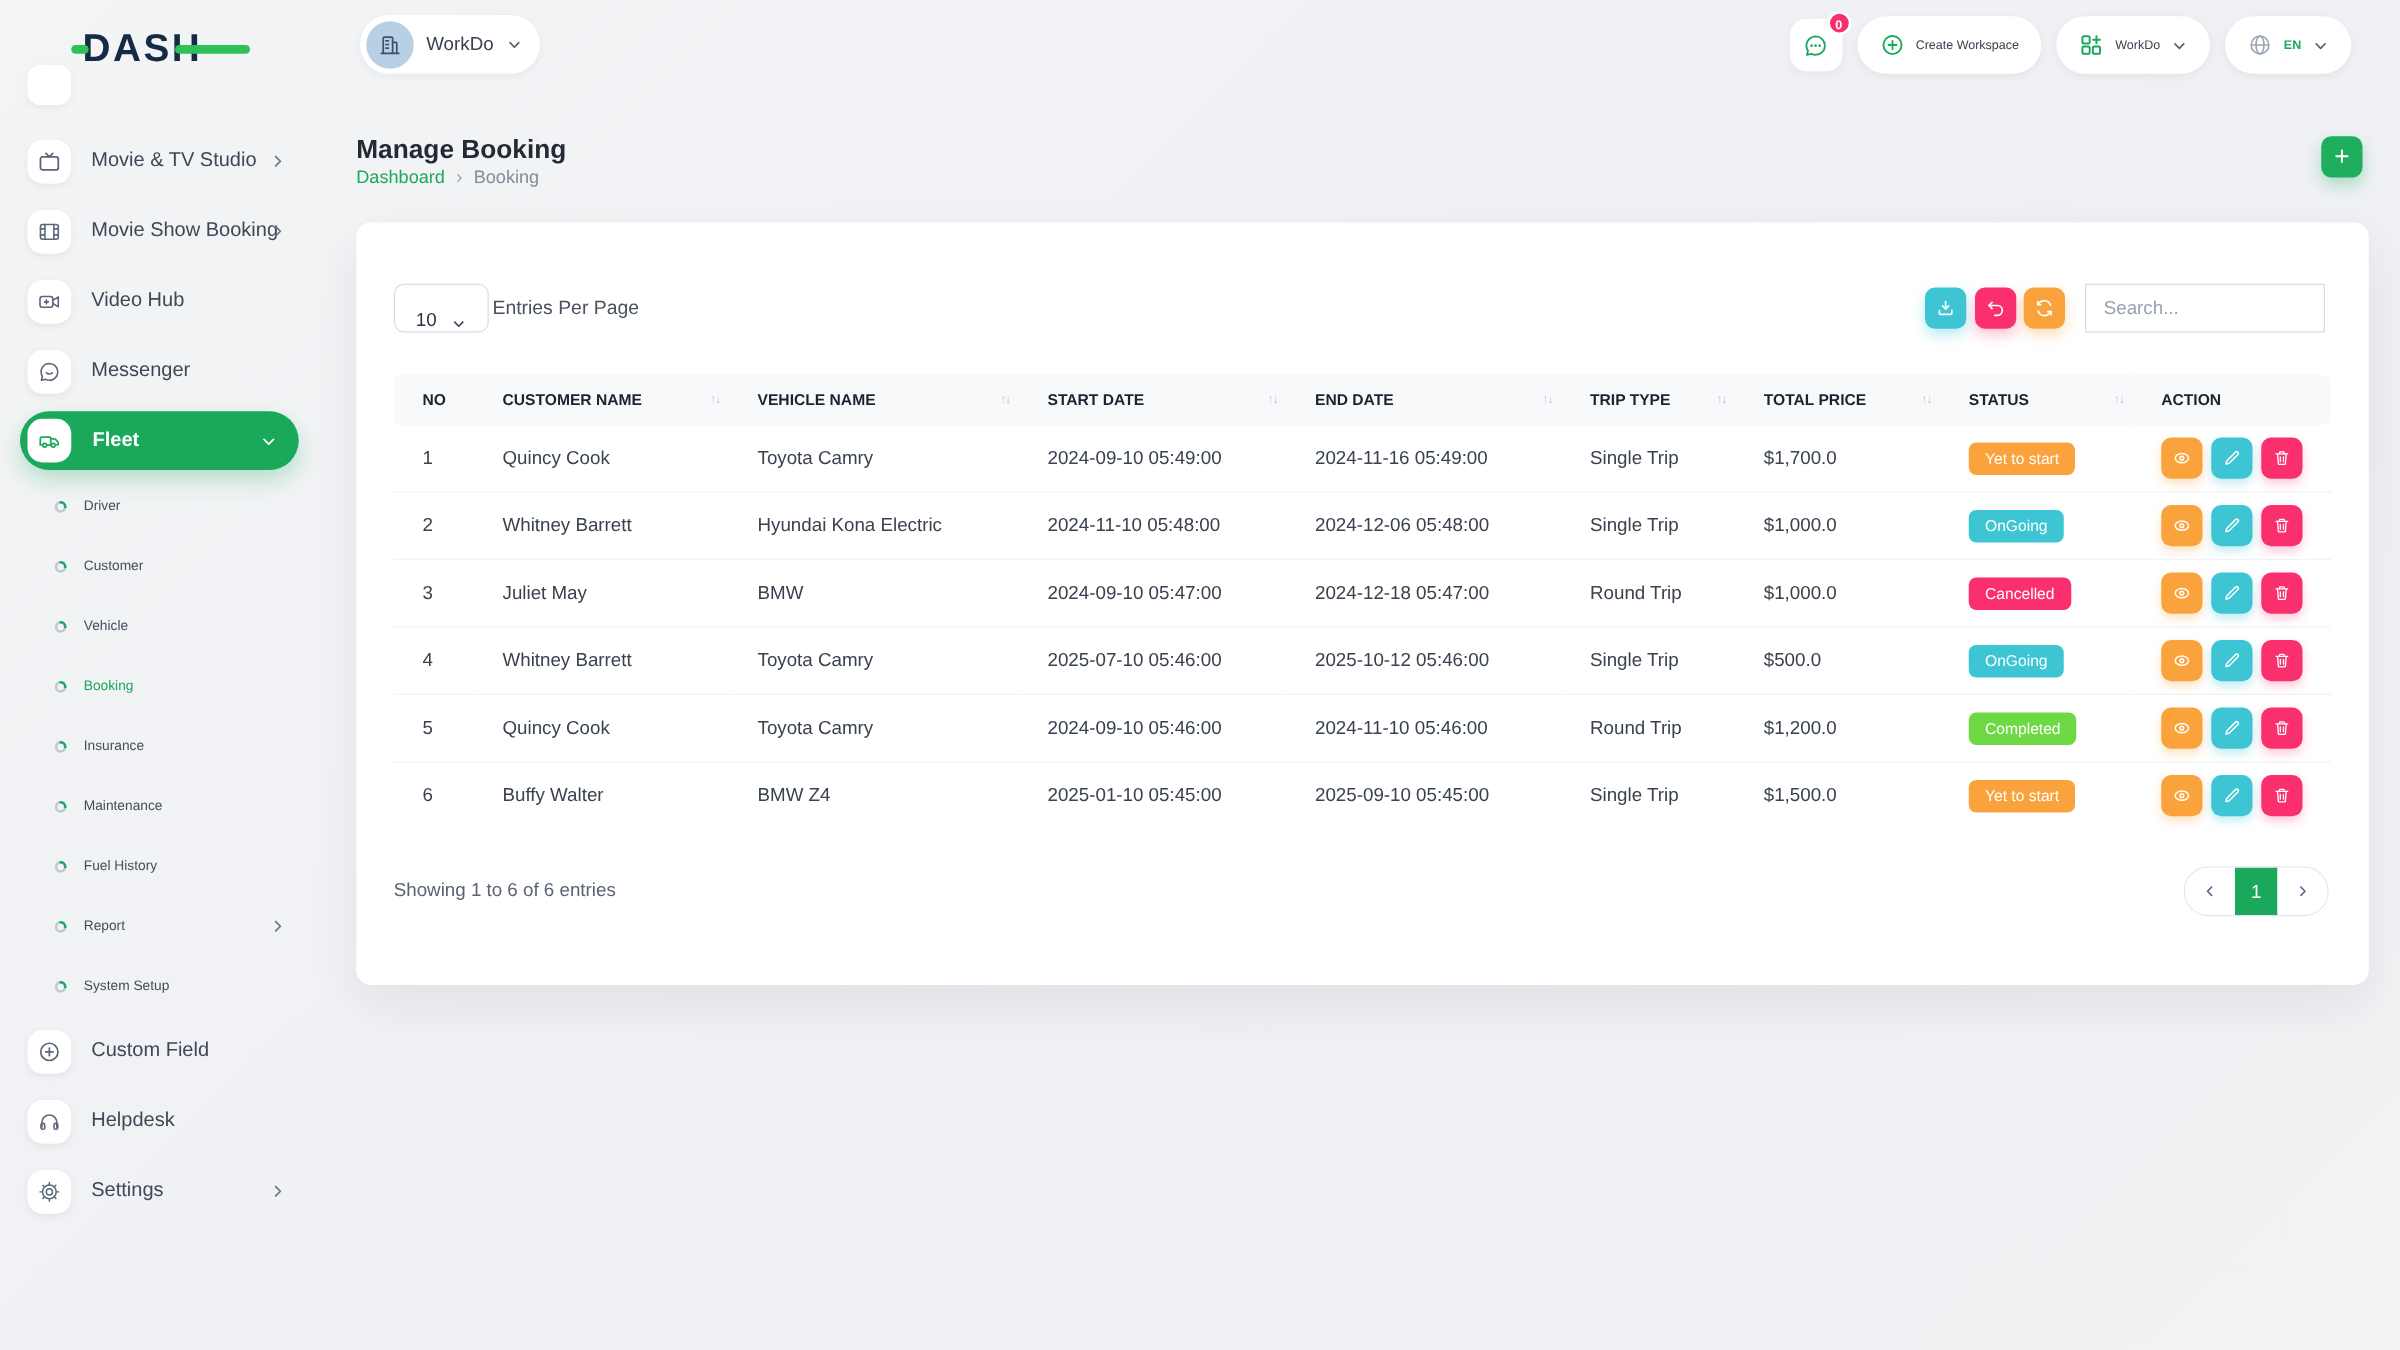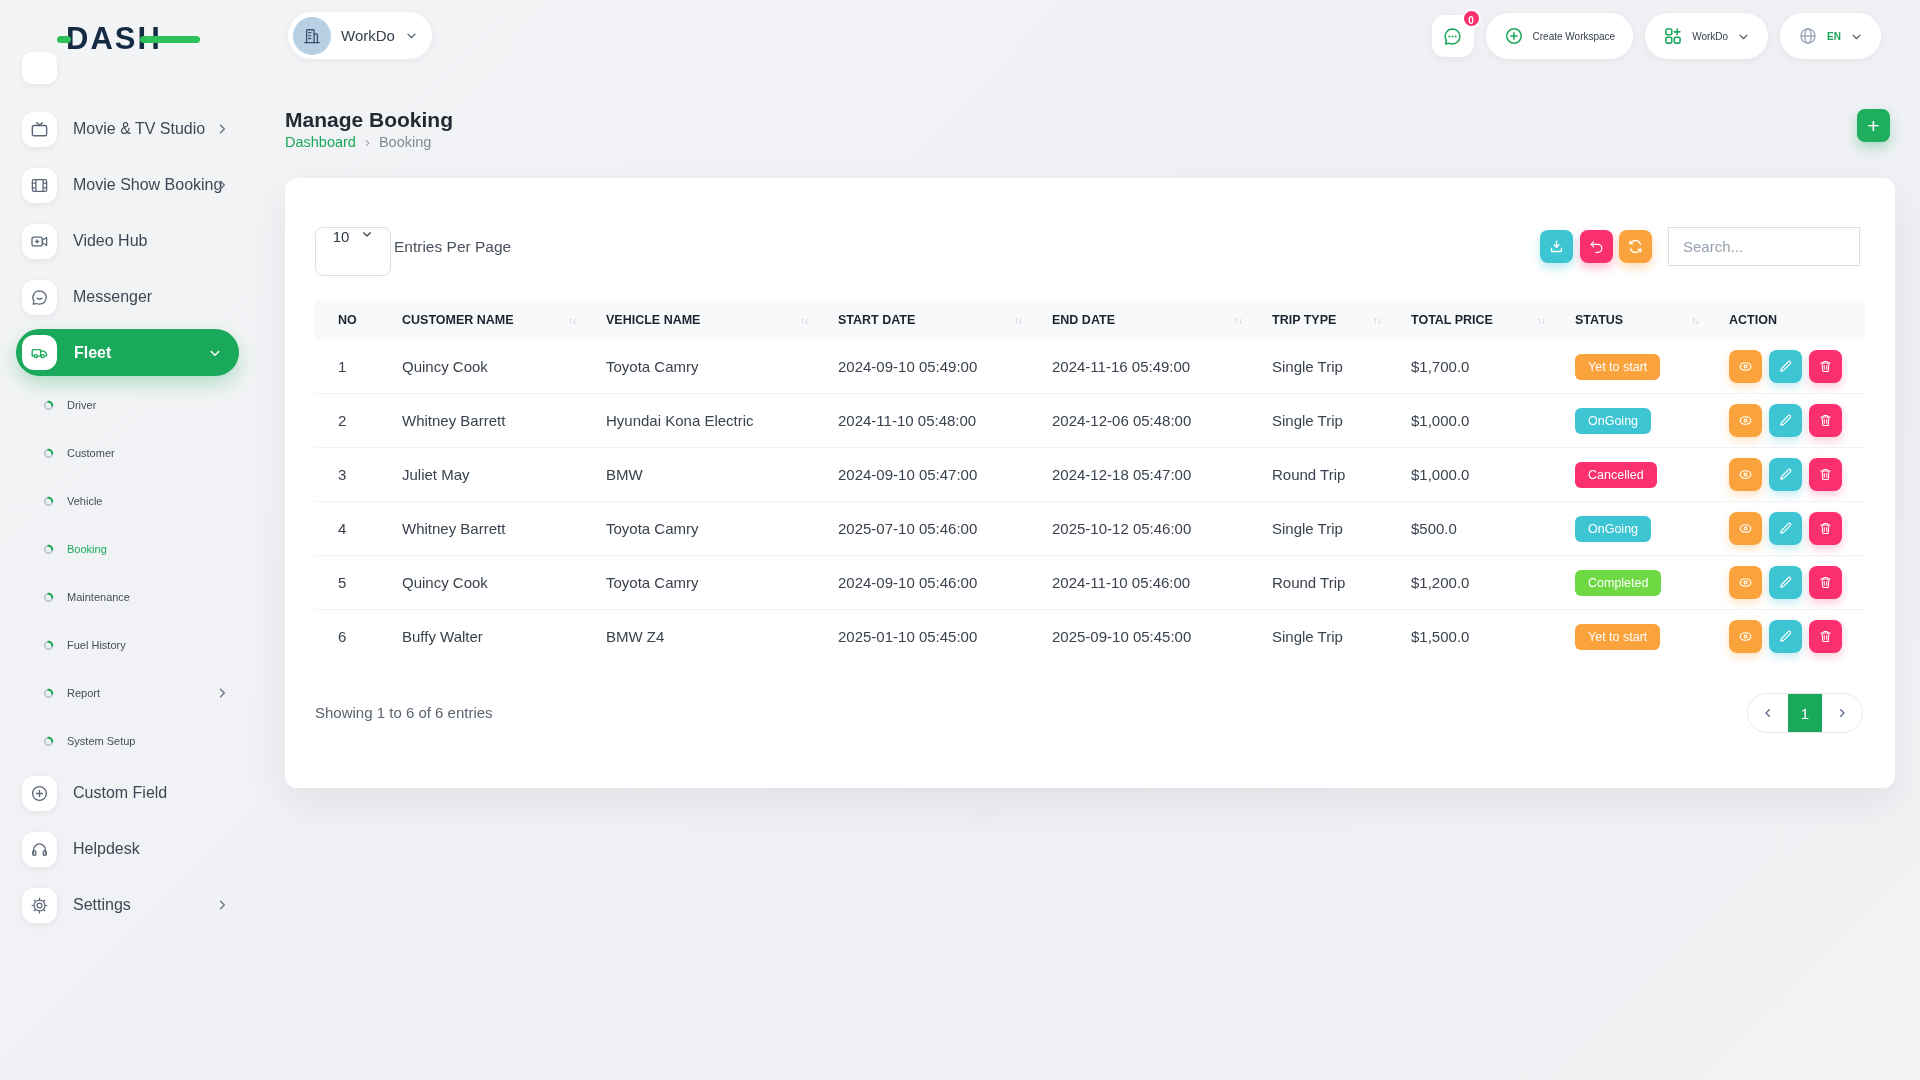--- a/index.html
+++ b/index.html
@@ -52,21 +52,21 @@
   .sub-item.active .sub-label{color:#1aa85a;}
   
   .page-title{position:absolute;left:285px;top:94px;font-size:21px;font-weight:700;color:#232a34;}
   .breadcrumb{position:absolute;left:285px;top:133px;display:flex;align-items:center;gap:9px;font-size:14.5px;}
   .bc-link{color:#1aa85a;cursor:pointer;}
   .bc-sep{color:#9aa3ae;font-size:15px;}
   .bc-current{color:#828b97;}
   .add-btn{position:absolute;left:1857px;top:109px;width:33px;height:33px;border-radius:8px;background:#1fae5e;color:#fff;border:none;font-size:21px;line-height:30px;text-align:center;cursor:pointer;box-shadow:0 6px 12px rgba(26,168,90,.3);padding:0;}
   
   .card{position:absolute;left:285px;top:178px;width:1610px;height:610px;background:#fff;border-radius:12px;box-shadow:0 16px 40px rgba(23,34,51,.07);}
-  .eps-select{position:absolute;left:30px;top:49px;width:76px;height:49px;border:1px solid #d9dee6;border-radius:8px;background:#fff;display:flex;align-items:flex-start;justify-content:center;gap:12px;font-size:15px;color:#2f3742;cursor:pointer;box-sizing:border-box;}
+  .eps-select{position:absolute;left:30px;top:49px;width:76px;height:39px;border:1px solid #d9dee6;border-radius:8px;background:#fff;display:flex;align-items:flex-end;justify-content:center;gap:12px;font-size:15px;color:#2f3742;cursor:pointer;box-sizing:border-box;}
   .eps-select svg{width:12px;height:12px;color:#3b4554;}
   .eps-label{position:absolute;left:109px;top:49px;height:39px;line-height:39px;font-size:15.5px;color:#49515d;}
   .tbtn{position:absolute;top:52px;width:33px;height:33px;border-radius:8px;border:none;display:flex;align-items:center;justify-content:center;color:#fff;cursor:pointer;padding:0;}
   .tbtn svg{width:17px;height:17px;}
   .tbtn.dl{left:1255px;background:#3ec5d4;box-shadow:0 5px 10px rgba(62,197,212,.35);}
   .tbtn.undo{left:1295px;background:#fa2f6e;box-shadow:0 5px 10px rgba(250,47,110,.3);}
   .tbtn.refresh{left:1334px;background:#faa33c;box-shadow:0 5px 10px rgba(250,163,60,.35);}
   .search-input{position:absolute;left:1383px;top:49px;width:192px;height:39px;box-sizing:border-box;border:1px solid #d9dee6;border-radius:0;padding:0 14px;font-size:15px;color:#39414e;font-family:"Liberation Sans",sans-serif;outline:none;background:#fff;}
   .search-input::placeholder{color:#97a1af;}
   
@@ -288,20 +288,30 @@
 
   </div>
       <div class="sub-item active">
     <span class="bullet">
           <svg viewBox="0 0 24 24" fill="none">
             <circle cx="12" cy="12" r="8" stroke="#bfc8d4" stroke-width="4.5"></circle>
             <path d="M12 4a8 8 0 0 1 8 8" stroke="#1aa85a" stroke-width="4.5" stroke-linecap="round"></path>
           </svg>
         </span>
     <span class="sub-label">Booking</span>
+
+  </div>
+      <div class="sub-item">
+    <span class="bullet">
+          <svg viewBox="0 0 24 24" fill="none">
+            <circle cx="12" cy="12" r="8" stroke="#bfc8d4" stroke-width="4.5"></circle>
+            <path d="M12 4a8 8 0 0 1 8 8" stroke="#1aa85a" stroke-width="4.5" stroke-linecap="round"></path>
+          </svg>
+        </span>
+    <span class="sub-label">Insurance</span>
 
   </div>
       <div class="sub-item">
     <span class="bullet">
           <svg viewBox="0 0 24 24" fill="none">
             <circle cx="12" cy="12" r="8" stroke="#bfc8d4" stroke-width="4.5"></circle>
             <path d="M12 4a8 8 0 0 1 8 8" stroke="#1aa85a" stroke-width="4.5" stroke-linecap="round"></path>
           </svg>
         </span>
     <span class="sub-label">Maintenance</span>

